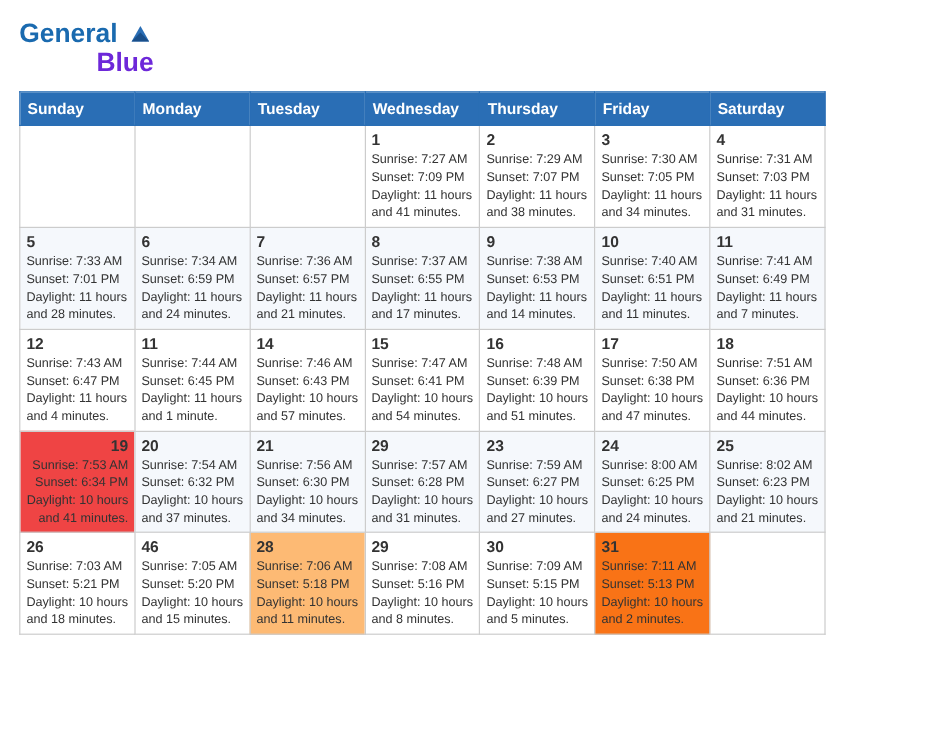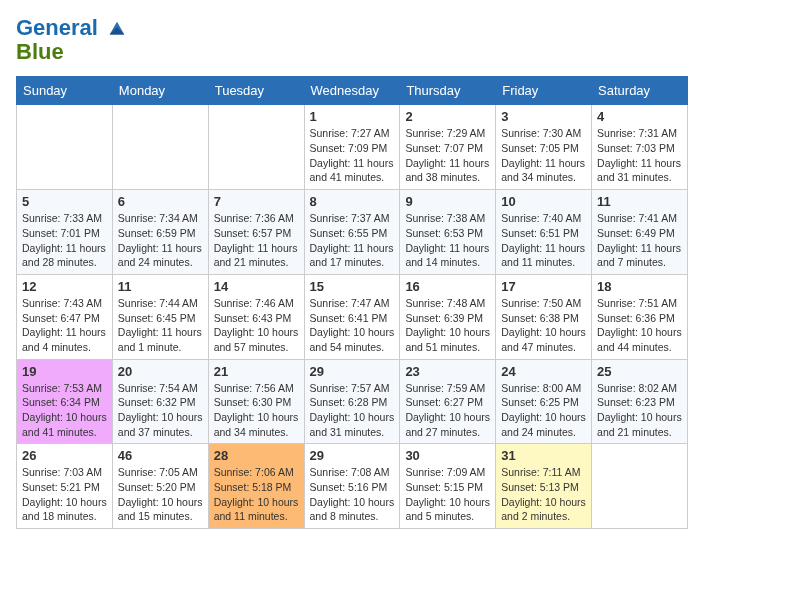--- a/index.html
+++ b/index.html
@@ -54,21 +54,21 @@
       width: 100%;
       border-collapse: collapse;
       border: 1px solid #ccc;
     }
     .calendar th {
       background-color: #2a6eb5;
       color: #fff;
       text-align: left;
       padding: 6px 6px;
       font-size: 13px;
-      font-weight: normal;
+      font-weight: bold;
       border: 1px solid #2a6eb5;
     }
     .calendar td {
       vertical-align: top;
       border: 1px solid #ccc;
       padding: 4px 5px;
       width: calc(100% / 7);
       min-height: 80px;
       font-size: 11px;
       color: #333;
@@ -104,21 +104,21 @@
       <div>
         <div style="display:flex;align-items:center;">
           <span class="logo-text">
             <span>General</span>
             <svg class="logo-icon" viewBox="0 0 24 24" style="display:inline-block;vertical-align:middle;">
               <polygon points="4,18 12,4 20,18" fill="#2a6eb5"></polygon>
               <polygon points="4,18 12,10 20,18" fill="#1a4f8a"></polygon>
             </svg>
           </span>
         </div>
-        <div class="logo-text" style="color:#4d7c0f;">Blue</div>
+        <div class="logo-text" style="color:#6d28d9;text-align:right;">Blue</div>
       </div>
     </div>
     <div class="title-block">
       <div class="month-title"></div>
       <div class="subtitle"></div>
     </div>
   </div>
 
   <table class="calendar">
     <thead>
@@ -208,21 +208,21 @@
           <td style="background: rgb(255, 255, 255); margin-left: 36px;">
             <span class="day-number">17</span>
             <div class="day-info">Sunrise: 7:50 AM<br>Sunset: 6:38 PM<br>Daylight: 10 hours<br>and 47 minutes.</div>
           </td>
           <td style="background: rgb(255, 255, 255);">
             <span class="day-number">18</span>
             <div class="day-info">Sunrise: 7:51 AM<br>Sunset: 6:36 PM<br>Daylight: 10 hours<br>and 44 minutes.</div>
           </td>
         </tr>
         <tr>
-          <td style="background: #f0abfc;">
+          <td style="background: #ef4444; text-align: right;">
             <span class="day-number">19</span>
             <div class="day-info">Sunrise: 7:53 AM<br>Sunset: 6:34 PM<br>Daylight: 10 hours<br>and 41 minutes.</div>
           </td>
           <td style="background: rgb(245, 248, 252);">
             <span class="day-number">20</span>
             <div class="day-info">Sunrise: 7:54 AM<br>Sunset: 6:32 PM<br>Daylight: 10 hours<br>and 37 minutes.</div>
           </td>
           <td style="background: rgb(245, 248, 252);">
             <span class="day-number">21</span>
             <div class="day-info">Sunrise: 7:56 AM<br>Sunset: 6:30 PM<br>Daylight: 10 hours<br>and 34 minutes.</div>
@@ -258,21 +258,21 @@
             <div class="day-info">Sunrise: 7:06 AM<br>Sunset: 5:18 PM<br>Daylight: 10 hours<br>and 11 minutes.</div>
           </td>
           <td style="background: rgb(255, 255, 255);">
             <span class="day-number">29</span>
             <div class="day-info">Sunrise: 7:08 AM<br>Sunset: 5:16 PM<br>Daylight: 10 hours<br>and 8 minutes.</div>
           </td>
           <td style="background: rgb(255, 255, 255);">
             <span class="day-number">30</span>
             <div class="day-info">Sunrise: 7:09 AM<br>Sunset: 5:15 PM<br>Daylight: 10 hours<br>and 5 minutes.</div>
           </td>
-          <td style="background: #fef9c3;">
+          <td style="background: #f97316;">
             <span class="day-number">31</span>
             <div class="day-info">Sunrise: 7:11 AM<br>Sunset: 5:13 PM<br>Daylight: 10 hours<br>and 2 minutes.</div>
           </td>
           <td class="empty-cell"></td>
         </tr>
       </tbody>
   </table>
 </div>
 
 </body></html>

